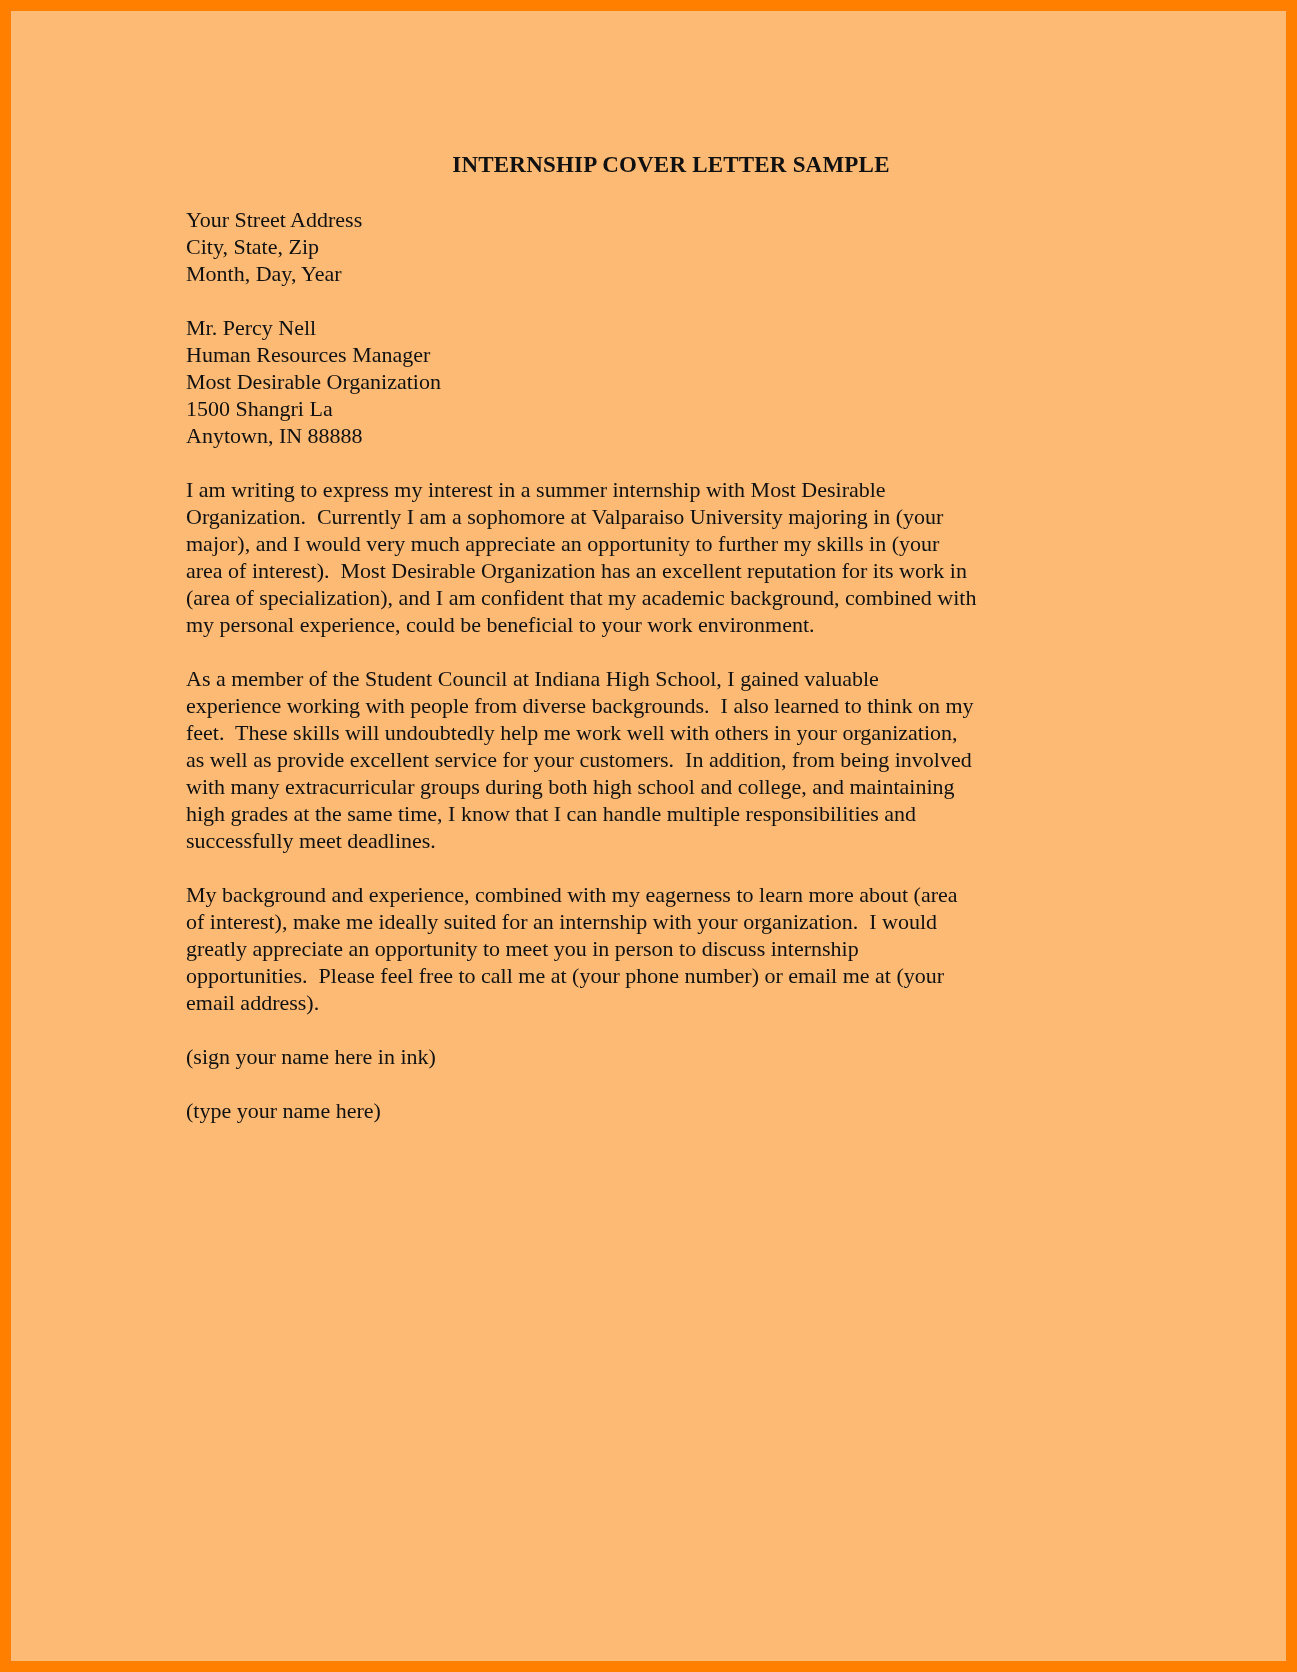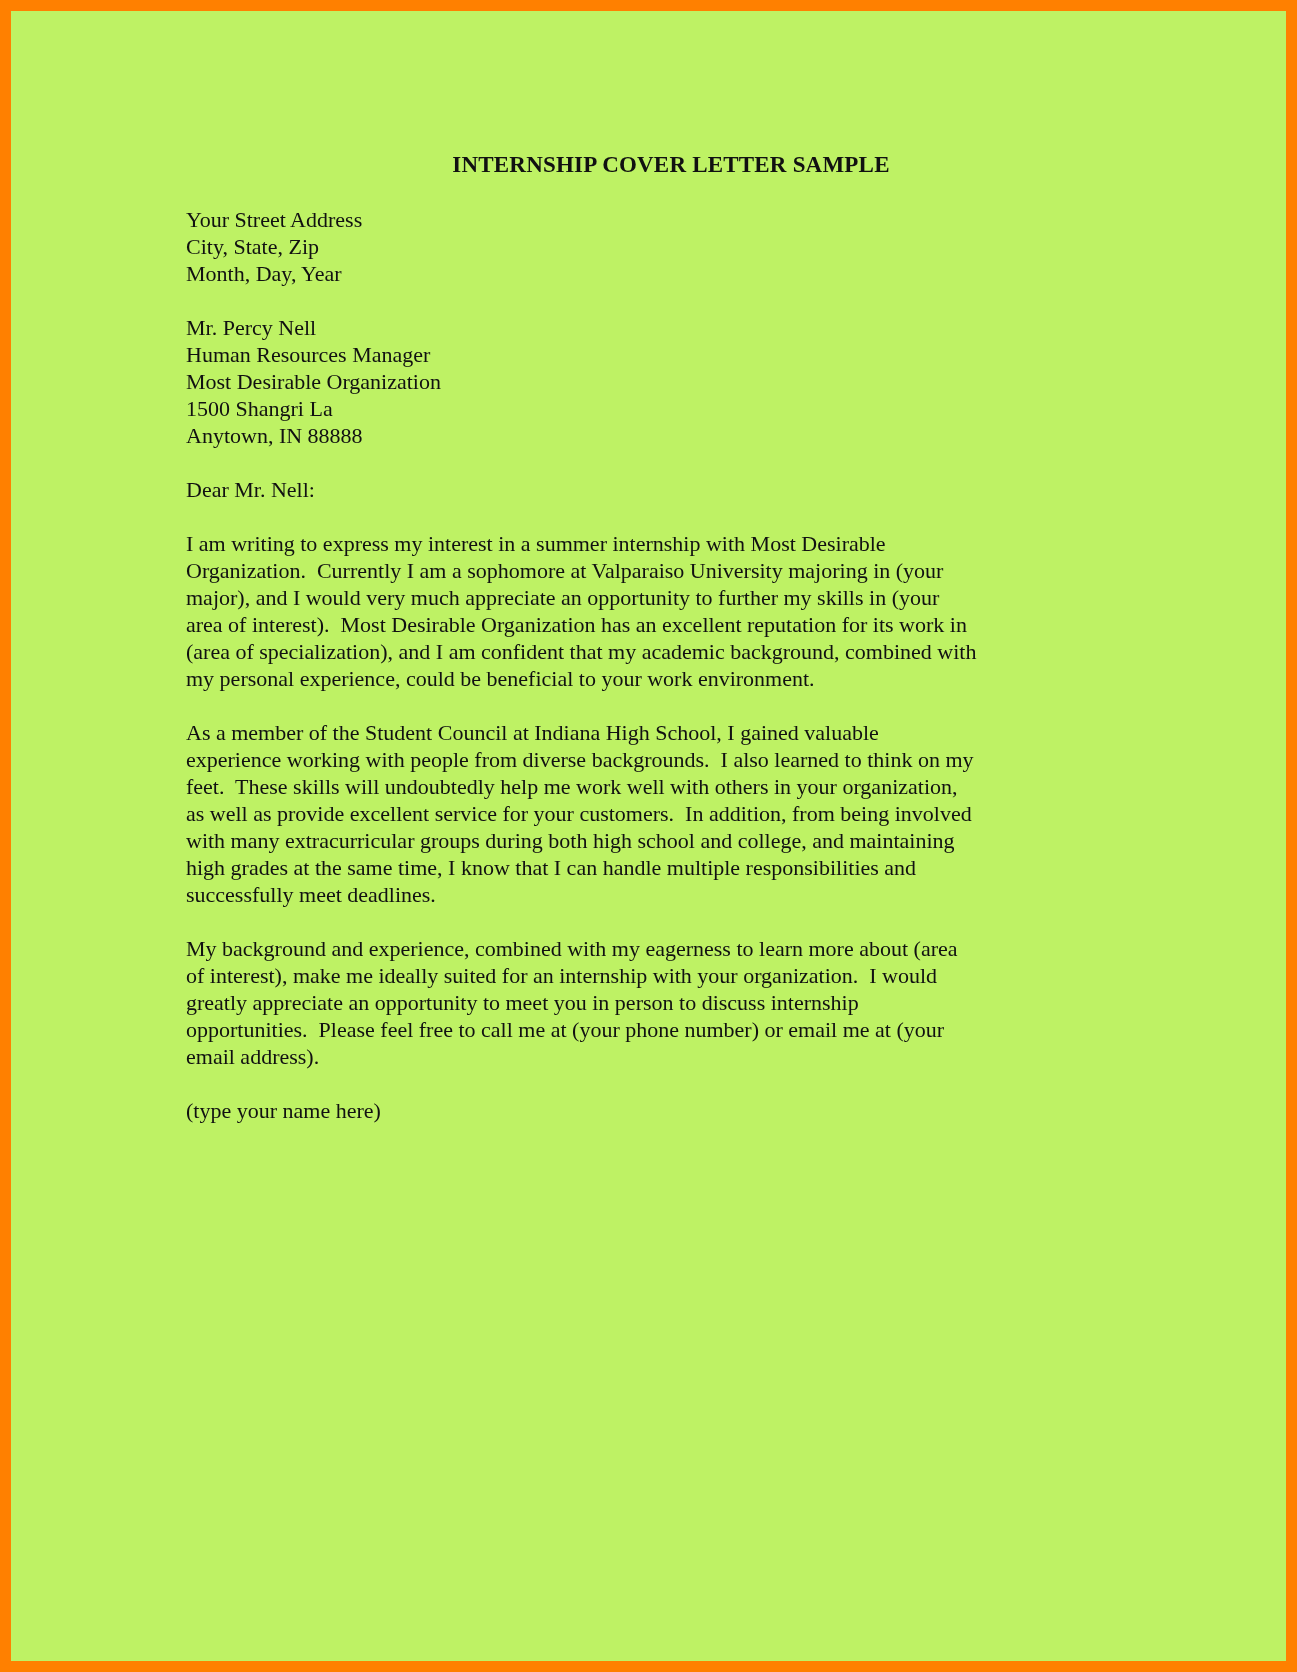--- a/index.html
+++ b/index.html
@@ -6,21 +6,21 @@
     margin: 0;
     padding: 0;
     background: #ffffff;
   }
   .page {
     position: relative;
     width: 1297px;
     height: 1672px;
     box-sizing: border-box;
     border: 11px solid #ff8000;
-    background: #bef264;
+    background: #fdba74;
     overflow: hidden;
   }
   .content {
     box-sizing: border-box;
     width: 100%;
     height: 100%;
     padding: 140px 130px 40px 175px;
     font-family: "Liberation Serif", "DejaVu Serif", serif;
     font-size: 22px;
     line-height: 27px;
@@ -53,21 +53,20 @@
     <div class="block">Your Street Address
 City, State, Zip
 Month, Day, Year</div>
 
     <div class="block">Mr. Percy Nell
 Human Resources Manager
 Most Desirable Organization
 1500 Shangri La
 Anytown, IN 88888</div>
 
-    <div class="block">Dear Mr. Nell:</div>
 
     <div class="block">I am writing to express my interest in a summer internship with Most Desirable
 Organization.  Currently I am a sophomore at Valparaiso University majoring in (your
 major), and I would very much appreciate an opportunity to further my skills in (your
 area of interest).  Most Desirable Organization has an excellent reputation for its work in
 (area of specialization), and I am confident that my academic background, combined with
 my personal experience, could be beneficial to your work environment.</div>
 
     <div class="block">As a member of the Student Council at Indiana High School, I gained valuable
 experience working with people from diverse backgrounds.  I also learned to think on my
@@ -78,17 +77,18 @@
 successfully meet deadlines.</div>
 
     <div class="block">My background and experience, combined with my eagerness to learn more about (area
 of interest), make me ideally suited for an internship with your organization.  I would
 greatly appreciate an opportunity to meet you in person to discuss internship
 opportunities.  Please feel free to call me at (your phone number) or email me at (your
 email address).</div>
 
 
 
+    <div class="block">(sign your name here in ink)</div>
 
     <div class="block">(type your name here)</div>
 
   </div>
 </div>
 
 </body></html>

